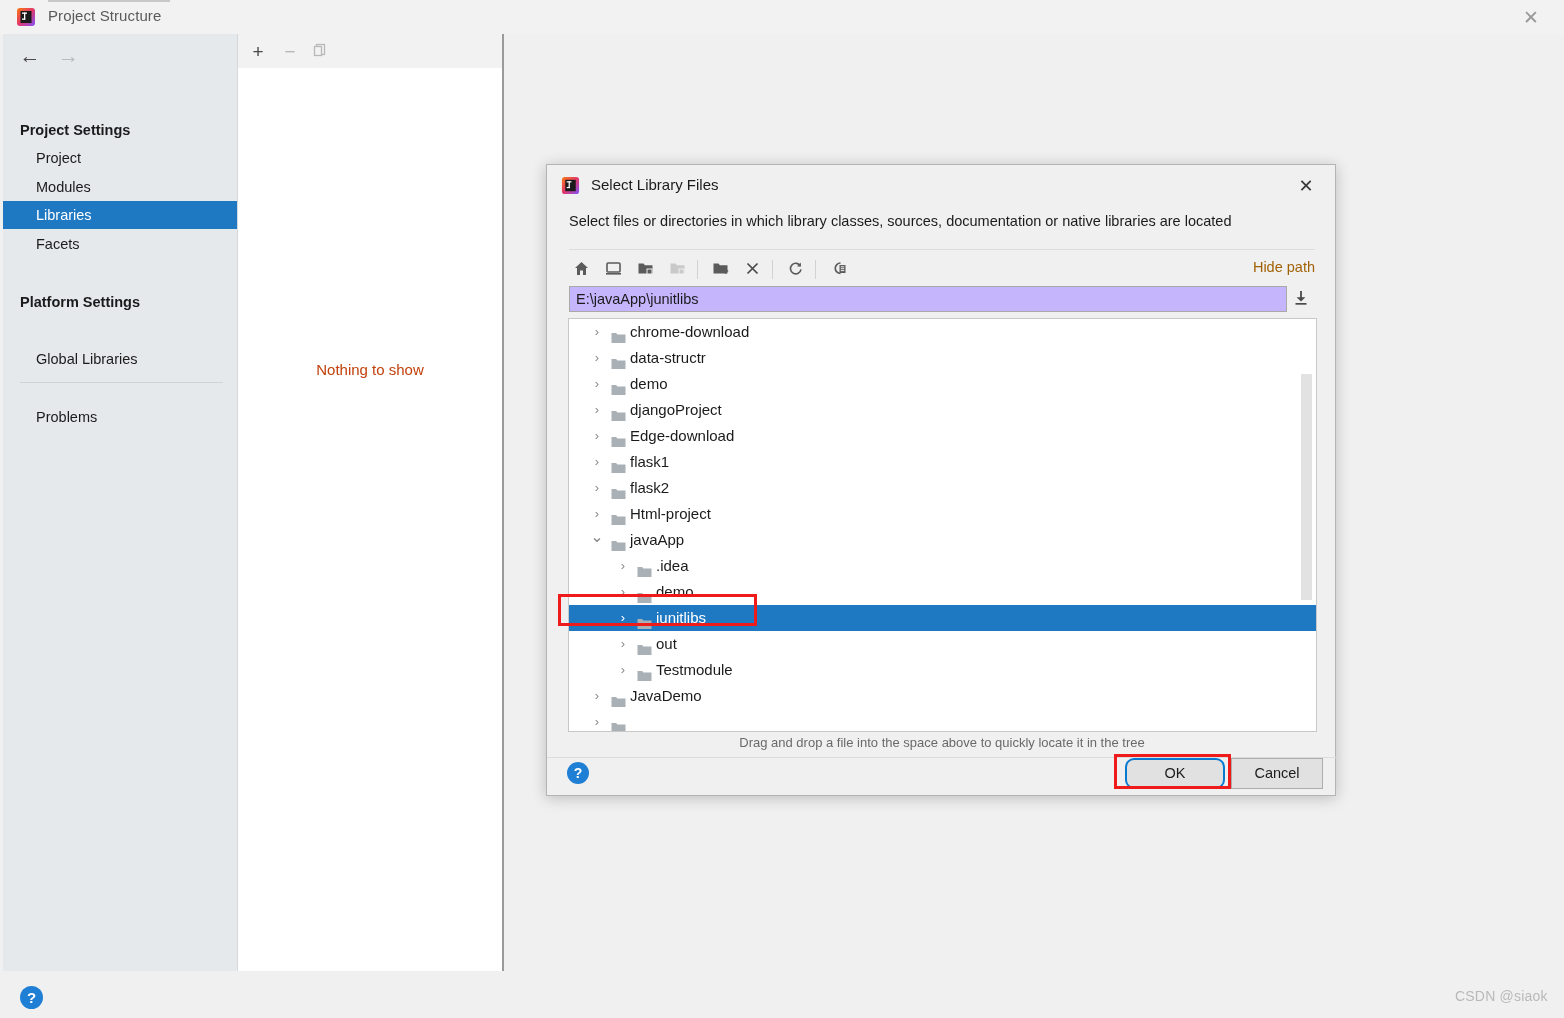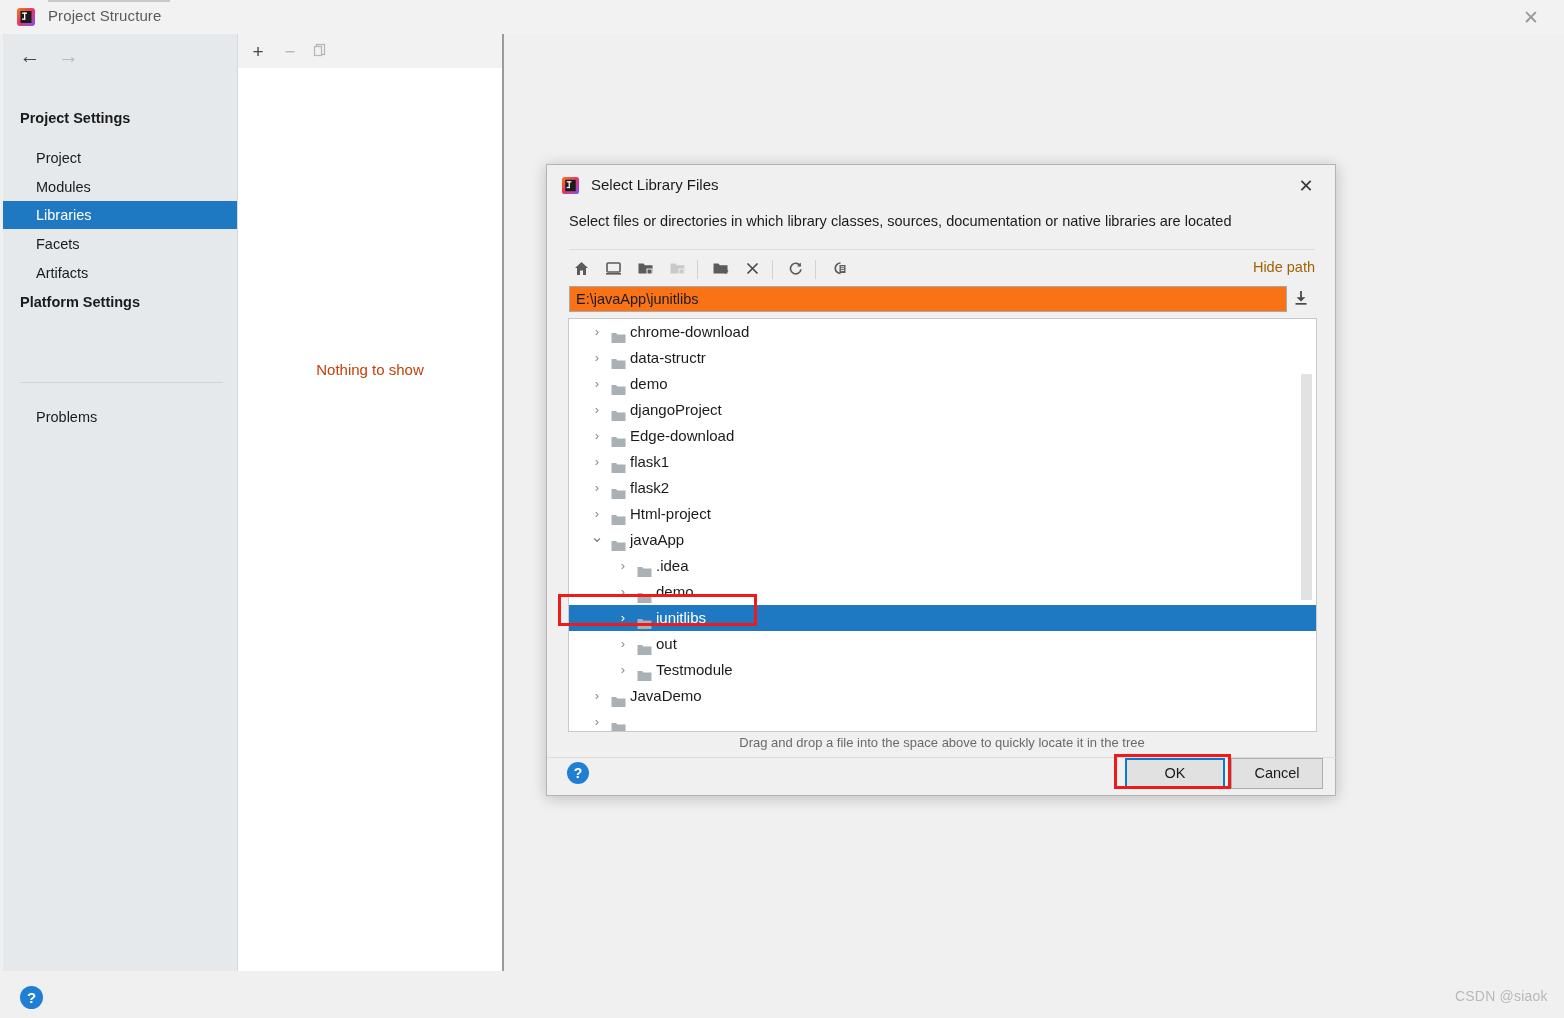--- a/index.html
+++ b/index.html
@@ -280,21 +280,21 @@
   
   .path-row {
     position: absolute;
     left: 22px; top: 121px;
     width: 747px; height: 26px;
   }
   .path-input {
     position: absolute;
     left: 0; top: 0;
     width: 718px; height: 26px;
-    background: #f97316;
+    background: #c4b5fd;
     border: 1px solid #a9a9a9;
     box-sizing: border-box;
     font-size: 14.5px;
     color: #1b1b1b;
     padding: 0 6px;
     line-height: 24px;
     font-family: "Liberation Sans", sans-serif;
     outline: none;
   }
   .path-dl {
@@ -414,28 +414,28 @@
     <div class="main-title">Project Structure</div>
     <div class="win-close">✕</div>
   </div>
 
   <div class="sidebar">
     <div class="nav-arrows">
       <span class="nav-arrow">←</span>
       <span class="nav-arrow disabled">→</span>
     </div>
 
-    <div class="sb-group" style="top:70px">Project Settings</div>
+    <div class="sb-group" style="top:82px">Project Settings</div>
     <div class="sb-item" style="top:110px">Project</div>
     <div class="sb-item" style="top:139px">Modules</div>
     <div class="sb-item selected" style="top:167px">Libraries</div>
     <div class="sb-item" style="top:196px">Facets</div>
-    <div class="sb-item" style="top:225px">Artifacts</div>
 
     <div class="sb-group" style="top:254px">Platform Settings</div>
+    <div class="sb-item" style="top:311px">Global Libraries</div>
 
     <div class="sb-divider"></div>
     <div class="sb-item" style="top:369px">Problems</div>
   </div>
 
   <div class="detail-panel">
     <div class="detail-toolbar">
       <div class="dt-icon" style="left:8px">+</div>
       <div class="dt-icon dim" style="left:40px">−</div>
       <div class="dt-icon dim" style="left:70px">
@@ -665,20 +665,20 @@
             <span class="tree-label" style="left: 49px; margin-top: 36px;">king</span>
           </div>
         </div>
       <div class="tree-scroll"></div>
     </div>
 
     <div class="drag-hint">Drag and drop a file into the space above to quickly locate it in the tree</div>
     <div class="dlg-footer-sep"></div>
 
     <div class="help-btn-dlg">?</div>
-    <div class="btn default" style="left:578px; top:593px; width:100px;">OK</div>
+    <div class="btn default" style="left:578px; top:593px; width:100px;border-radius:9px;">OK</div>
     <div class="btn" style="left:684px; top:593px; width:92px;">Cancel</div>
   </div>
 
   <div class="annot" style="left:558px; top:594px; width:199px; height:32px;"></div>
   <div class="annot" style="left:1114px; top:754px; width:117px; height:35px;"></div>
 
 </div>
 
 </body></html>

